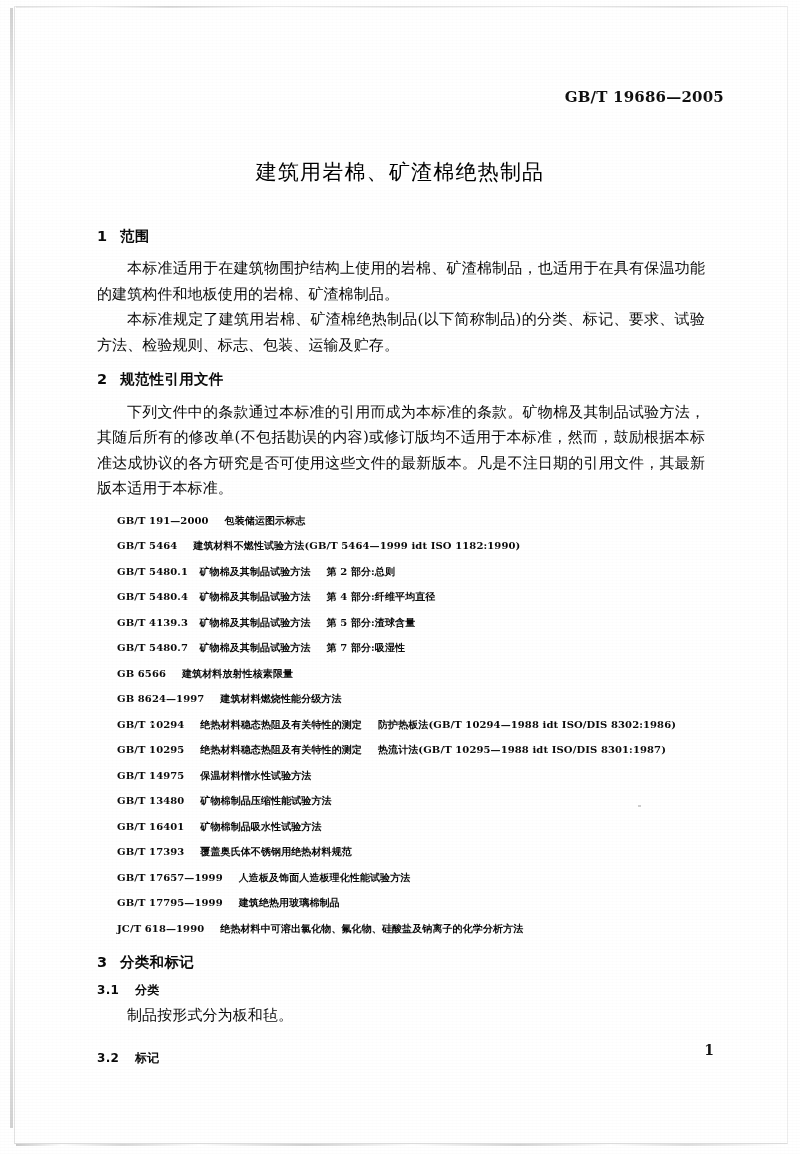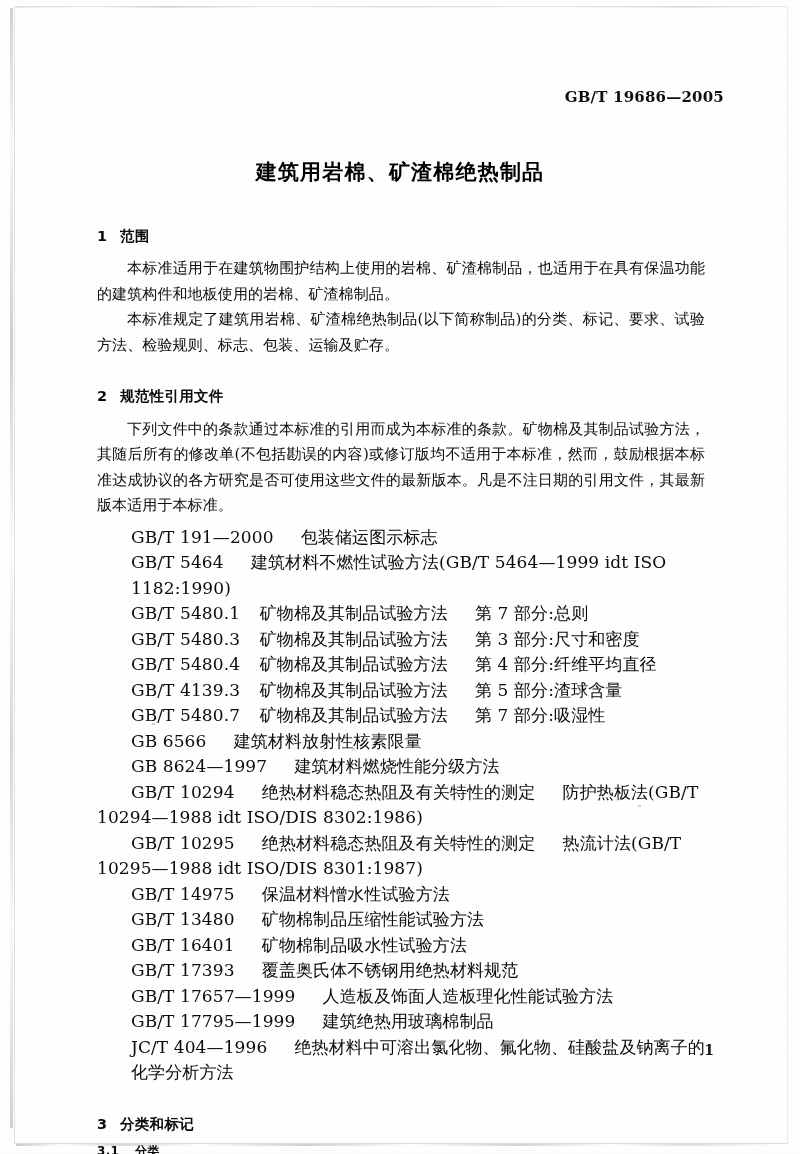--- a/index.html
+++ b/index.html
@@ -105,21 +105,21 @@
   }
 
   
   .doc-title {
     position: absolute;
     left: 0;
     top: 158px;
     width: 800px;
     text-align: center;
     font-family: "DejaVu Sans", "Liberation Sans", sans-serif;
-    font-weight: bold;
+    font-weight: normal;
     font-size: 21px;
     letter-spacing: 1.2px;
     color: #000;
   }
 
   
   .body-flow {
     position: absolute;
     left: 97px;
     top: 228px;
@@ -138,46 +138,47 @@
     display: inline-block;
     min-width: 23px;
     font-weight: bold;
   }
   .sec-head.sub {
     font-size: 12px;
   }
   .sec-head.sub .num {
     min-width: 38px;
   }
-  .sec-head.spaced-top { margin-top: 30px; }
+  .sec-head.spaced-top { margin-top: 13px; }
   .sec-head.tight { margin-bottom: 6px; }
 
   p.para {
     margin: 0 0 2px 0;
     font-size: 15px;
     line-height: 25.5px;
     text-indent: 2em;
     text-align: justify;
     letter-spacing: 0.1px;
     word-break: break-word;
   }
   p.para.last { margin-bottom: 0; }
 
   
   ul.ref-list {
     list-style: none;
     margin: 6px 0 0 0;
     padding: 0;
   }
   ul.ref-list li {
-    font-size: 17px;
+    font-size: 10px;
     line-height: 25.5px;
     padding-left: 2em;
     text-indent: -0em;
     letter-spacing: 0.1px;
+    font-weight: bold;
   }
   ul.ref-list li.hang {
     padding-left: 0;
     text-indent: 2em;
   }
   .ref-code {
     font-family: "DejaVu Serif", "Liberation Serif", serif;
   }
   .gap-s { display: inline-block; width: 1.15em; }
   .gap-m { display: inline-block; width: 1.6em; }
@@ -242,23 +243,22 @@
     <div class="sec-head spaced-top">
       <span class="num">2</span><span>规范性引用文件</span>
     </div>
     <p class="para">下列文件中的条款通过本标准的引用而成为本标准的条款。矿物棉及其制品试验方法，其随后所有的修改单(不包括勘误的内容)或修订版均不适用于本标准，然而，鼓励根据本标准达成协议的各方研究是否可使用这些文件的最新版本。凡是不注日期的引用文件，其最新版本适用于本标准。</p>
 
     <ul class="ref-list">
       <li><span class="ref-code">GB/T 191—2000</span><span class="gap-m"></span><span>包装储运图示标志</span></li>
 
       <li><span class="ref-code">GB/T 5464</span><span class="gap-m"></span><span>建筑材料不燃性试验方法(GB/T 5464—1999 idt ISO 1182:1990)</span></li>
 
-      <li><span class="ref-code">GB/T 5480.1</span><span class="gap-s"></span><span>矿物棉及其制品试验方法</span><span class="gap-m"></span><span>第 7 部分:总则</span></li>
-
-      <li><span class="ref-code">GB/T 5480.3</span><span class="gap-s"></span><span>矿物棉及其制品试验方法</span><span class="gap-m"></span><span>第 3 部分:尺寸和密度</span></li>
+      <li><span class="ref-code">GB/T 5480.1</span><span class="gap-s"></span><span>矿物棉及其制品试验方法</span><span class="gap-m"></span><span>第 2 部分:总则</span></li>
+
 
       <li><span class="ref-code">GB/T 5480.4</span><span class="gap-s"></span><span>矿物棉及其制品试验方法</span><span class="gap-m"></span><span>第 4 部分:纤维平均直径</span></li>
 
       <li><span class="ref-code">GB/T 4139.3</span><span class="gap-s"></span><span>矿物棉及其制品试验方法</span><span class="gap-m"></span><span>第 5 部分:渣球含量</span></li>
 
       <li><span class="ref-code">GB/T 5480.7</span><span class="gap-s"></span><span>矿物棉及其制品试验方法</span><span class="gap-m"></span><span>第 7 部分:吸湿性</span></li>
 
       <li><span class="ref-code">GB 6566</span><span class="gap-m"></span><span>建筑材料放射性核素限量</span></li>
 
       <li><span class="ref-code">GB 8624—1997</span><span class="gap-m"></span><span>建筑材料燃烧性能分级方法</span></li>
@@ -272,21 +272,21 @@
       <li><span class="ref-code">GB/T 13480</span><span class="gap-m"></span><span>矿物棉制品压缩性能试验方法</span></li>
 
       <li><span class="ref-code">GB/T 16401</span><span class="gap-m"></span><span>矿物棉制品吸水性试验方法</span></li>
 
       <li><span class="ref-code">GB/T 17393</span><span class="gap-m"></span><span>覆盖奥氏体不锈钢用绝热材料规范</span></li>
 
       <li><span class="ref-code">GB/T 17657—1999</span><span class="gap-m"></span><span>人造板及饰面人造板理化性能试验方法</span></li>
 
       <li><span class="ref-code">GB/T 17795—1999</span><span class="gap-m"></span><span>建筑绝热用玻璃棉制品</span></li>
 
-      <li><span class="ref-code">JC/T 404—1996</span><span class="gap-m"></span><span>绝热材料中可溶出氯化物、氟化物、硅酸盐及钠离子的化学分析方法</span></li>
+      <li><span class="ref-code">JC/T 618—1990</span><span class="gap-m"></span><span>绝热材料中可溶出氯化物、氟化物、硅酸盐及钠离子的化学分析方法</span></li>
     </ul>
 
     <div class="sec-head spaced-top">
       <span class="num">3</span><span>分类和标记</span>
     </div>
 
     <div class="sec-head sub tight">
       <span class="num">3.1</span><span>分类</span>
     </div>
     <div class="clause-text">制品按形式分为板和毡。</div>

